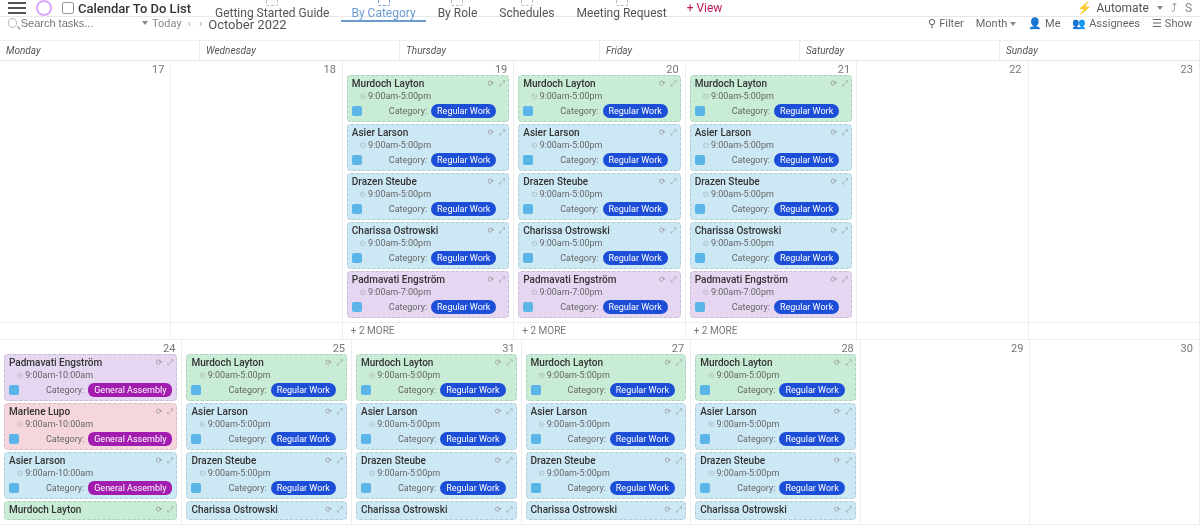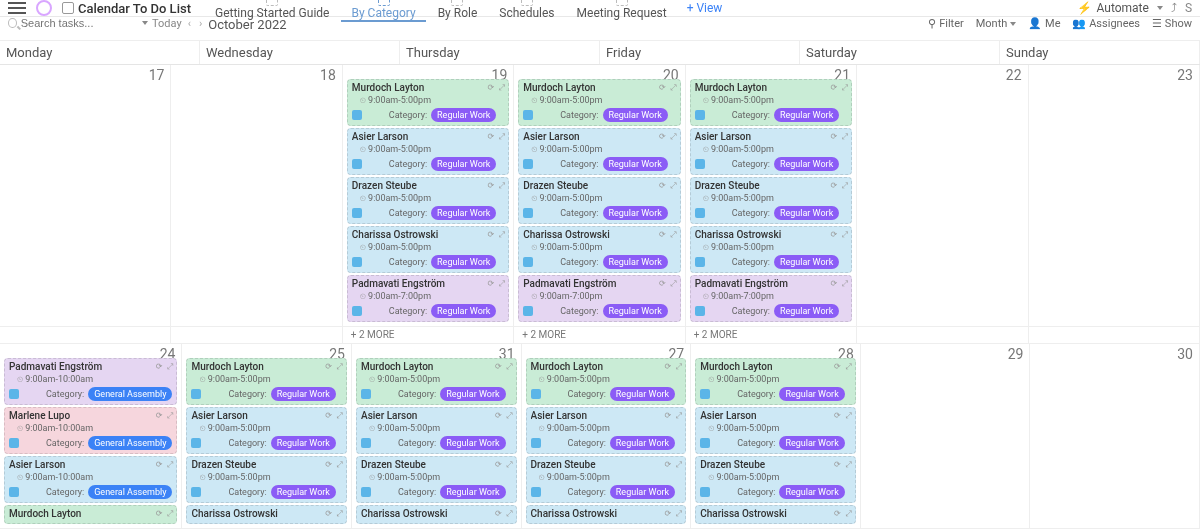--- a/index.html
+++ b/index.html
@@ -17,54 +17,54 @@
   .title-wrap { display:flex; align-items:center; gap:4px; font-size:13px; font-weight:500; margin-right:10px;}
   .list-icon { width:12px; height:12px; border:1px solid #999; border-radius:2px; display:flex; align-items:center; justify-content:center;}
   .tabs { display:flex; align-items:center; gap:2px; flex:1;}
   .tab {
     display:flex; align-items:center; height:28px; padding:0 10px; font-size:12px;
     color:#555; cursor:pointer; border-bottom:2px solid transparent;flex-direction:column;
   }
   .tab.active { color:#6b9bd1; border-bottom-color:#6b9bd1;}
   .tab-icon { width:12px; height:12px; border:1px dashed #bbb; border-radius:2px;}
   .tab.active .tab-icon{border-color:#6b9bd1;}
-  .addview { color:#3b82f6; font-size:12px; padding:0 8px; cursor:pointer;}
+  .addview { color:#be185d; font-size:12px; padding:0 8px; cursor:pointer;}
   .right-top { display:flex; align-items:center; gap:8px;}
   .automate { display:flex; align-items:center; gap:4px; color:#555; cursor:pointer; font-size:12px;}
   .chev-down { width:0;height:0;border-left:3px solid transparent;border-right:3px solid transparent;border-top:4px solid #888;}
   .toolbar {
     display:flex; align-items:flex-start; height:24px; padding:0 8px; gap:4px; border-bottom:1px solid #eee;
   }
   .search-wrap{display:flex;align-items:center;gap:4px;color:#aaa;flex:0 0 140px;}
   .search-input{border:none;outline:none;font-size:11px;width:100%;}
   .today-btn{color:#888;font-size:11px;cursor:pointer;}
   .nav-arrows{display:flex;gap:4px;}
   .arrow{color:#aaa;cursor:pointer;font-size:11px;padding:0 2px;}
   .month-label{font-size:13px;color:#555;}
   .tool-right{margin-left:auto;display:flex;align-items:center;gap:12px;color:#666;font-size:11px;}
   .tool-item{display:flex;align-items:center;gap:3px;cursor:pointer;}
   .cal-header{display:flex;border-bottom:1px solid #e5e5e5;}
-  .dayhead{flex:1;padding:4px 6px;font-size:13px;color:#555;border-right:1px solid #eee;}
+  .dayhead{flex:1;padding:4px 6px;font-size:10px;color:#555;border-right:1px solid #eee;font-style:italic;}
   .cal-body{display:flex;flex-direction:column;}
   .week{display:flex;border-bottom:1px solid #eee;min-height:0;}
   .daycell{flex:1;border-right:1px solid #eee;position:relative;padding:14px 2px 2px 2px;min-height:60px;}
-  .daynum{position:absolute;top:2px;right:6px;font-size:14px;color:#777;}
+  .daynum{position:absolute;top:2px;right:6px;font-size:11px;color:#777;}
   .event{
     border-radius:4px;margin:0 2px 2px 2px;padding:2px 4px 3px 4px;
     border:1px dashed rgba(0,0,0,0.12);position:relative;font-size:10px;line-height:12px;
   }
   .ev-title{font-size:10px;color:#333;font-weight:500;white-space:nowrap;overflow:hidden;text-overflow:ellipsis;}
   .ev-time{font-size:9px;color:#666;margin-left:8px;}
   .ev-time::before{content:"⏲";font-size:8px;margin-right:2px;color:#999;}
   .ev-cat-row{display:flex;align-items:center;gap:4px;margin-top:1px;}
   .cat-icon{width:10px;height:10px;background:#5bb5e8;border-radius:2px;flex:none;}
   .cat-label{font-size:9px;color:#666;padding-left:23px;}
   .pill{font-size:9px;color:#fff;padding:1px 6px;border-radius:8px;white-space:nowrap;}
-  .pill.regular{background:#8b5cf6;}
-  .pill.assembly{background:#3b82f6;}
+  .pill.regular{background:#1d4ed8;}
+  .pill.assembly{background:#a21caf;border-radius:6px;}
   .recur-icon{position:absolute;top:2px;right:14px;font-size:8px;color:#999;}
   .expand-icon{position:absolute;top:2px;right:3px;font-size:8px;color:#999;}
   .more{font-size:10px;color:#777;padding:2px 6px;cursor:pointer;}
   .bg-green{background:#c9ecd6;}
   .bg-blue{background:#cde8f5;}
   .bg-purple{background:#e5d6f2;}
   .bg-pink{background:#f6d6dd;}
   .search-glyph{width:10px;height:10px;border:1.5px solid #bbb;border-radius:50%;position:relative;}
   .search-glyph::after{content:"";position:absolute;width:4px;height:1.5px;background:#bbb;transform:rotate(45deg);left:8px;top:8px;}
 </style>

